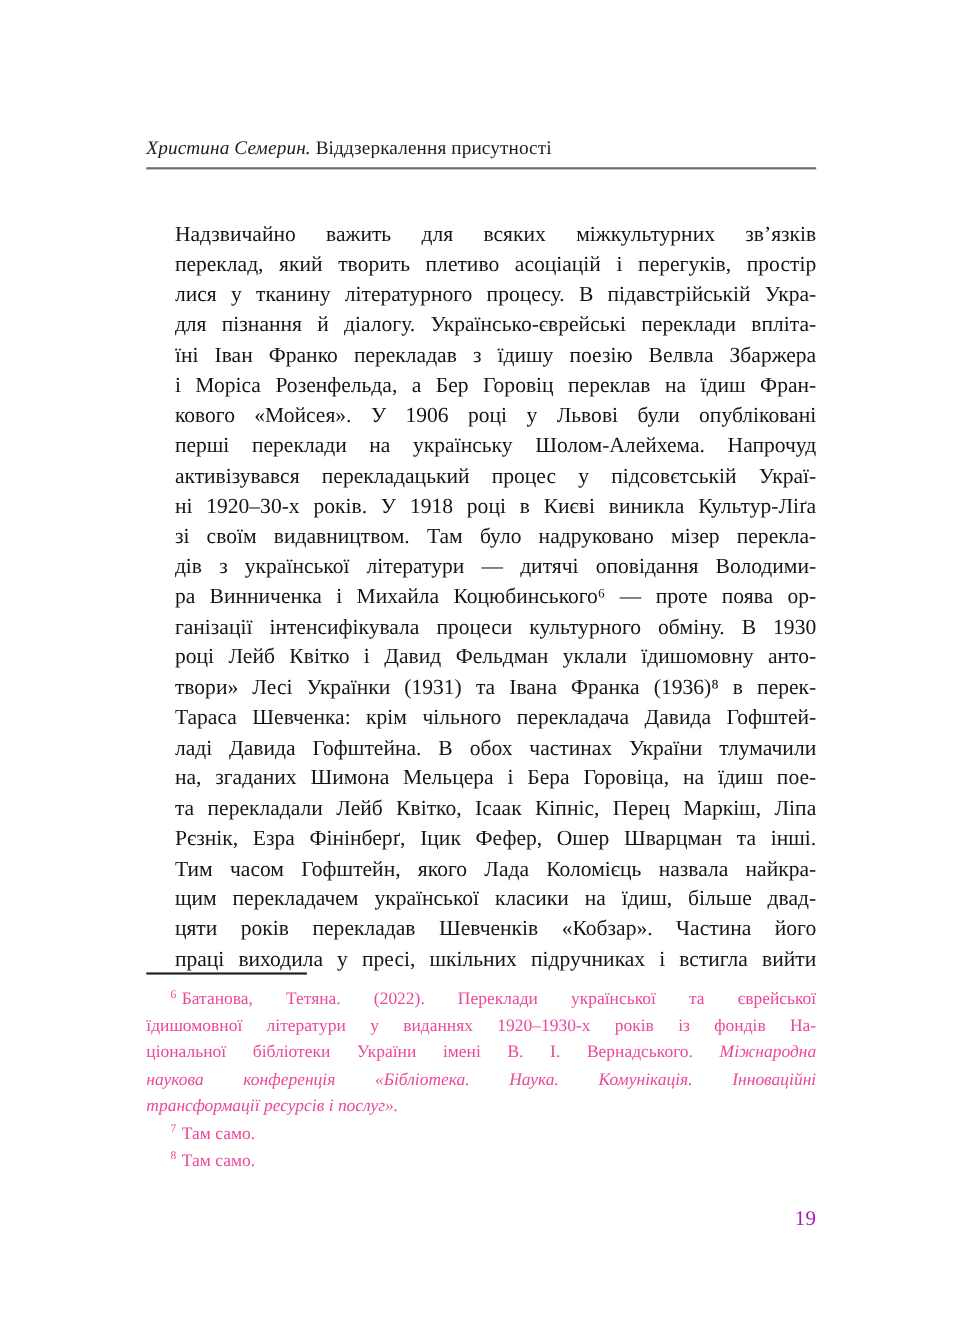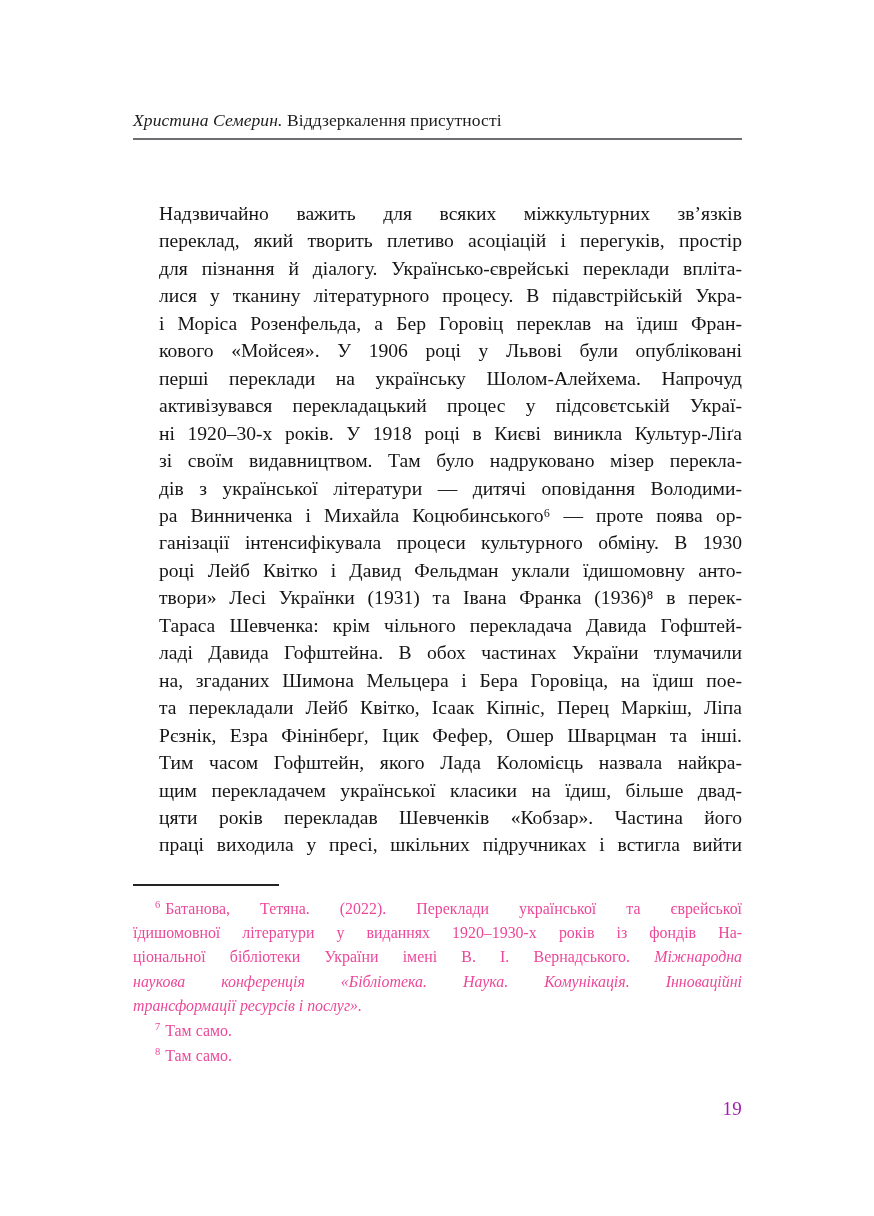--- a/index.html
+++ b/index.html
@@ -17,21 +17,21 @@
     height: 1216px;
     background: #ffffff;
     overflow: hidden;
     box-sizing: border-box;
   }
 
   
   .running-header {
     position: absolute;
     left: 133px;
-    top: 110px;
+    top: 124px;
     width: 609px;
   }
   .running-header .header-line-text {
     font-size: 17.5px;
     letter-spacing: 0.1px;
     white-space: nowrap;
     color: #1c1c1c;
   }
   .header-author {
     font-style: italic;
@@ -142,22 +142,23 @@
 
   <div class="running-header">
     <div class="header-line-text"><span class="header-author">Христина Семерин.</span> <span class="header-title">Віддзеркалення присутності</span></div>
     <div class="header-rule"></div>
   </div>
 
   <div class="body-block">
     <div class="body-par">
       <span class="jline first">Надзвичайно важить для всяких міжкультурних зв’язків</span>
       <span class="jline">переклад, який творить плетиво асоціацій і перегуків, простір</span>
+      <span class="jline">лися у тканину літературного процесу. В підавстрійській Укра-</span>
       <span class="jline">для пізнання й діалогу. Українсько-єврейські переклади впліта-</span>
-      <span class="jline">лися у тканину літературного процесу. В підавстрійській Укра-</span>
+      <span class="jline">їні Іван Франко перекладав з їдишу поезію Велвла Збаржера</span>
       <span class="jline">і Моріса Розенфельда, а Бер Горовіц переклав на їдиш Фран-</span>
       <span class="jline">кового «Мойсея». У 1906 році у Львові були опубліковані</span>
       <span class="jline">перші переклади на українську Шолом-Алейхема. Напрочуд</span>
       <span class="jline">активізувався перекладацький процес у підсовєтській Украї-</span>
       <span class="jline">ні 1920–30-х років. У 1918 році в Києві виникла Культур-Ліґа</span>
       <span class="jline">зі своїм видавництвом. Там було надруковано мізер перекла-</span>
       <span class="jline">дів з української літератури — дитячі оповідання Володими-</span>
       <span class="jline">ра Винниченка і Михайла Коцюбинського⁶ — проте поява ор-</span>
       <span class="jline">ганізації інтенсифікувала процеси культурного обміну. В 1930</span>
       <span class="jline">році Лейб Квітко і Давид Фельдман уклали їдишомовну анто-</span>

